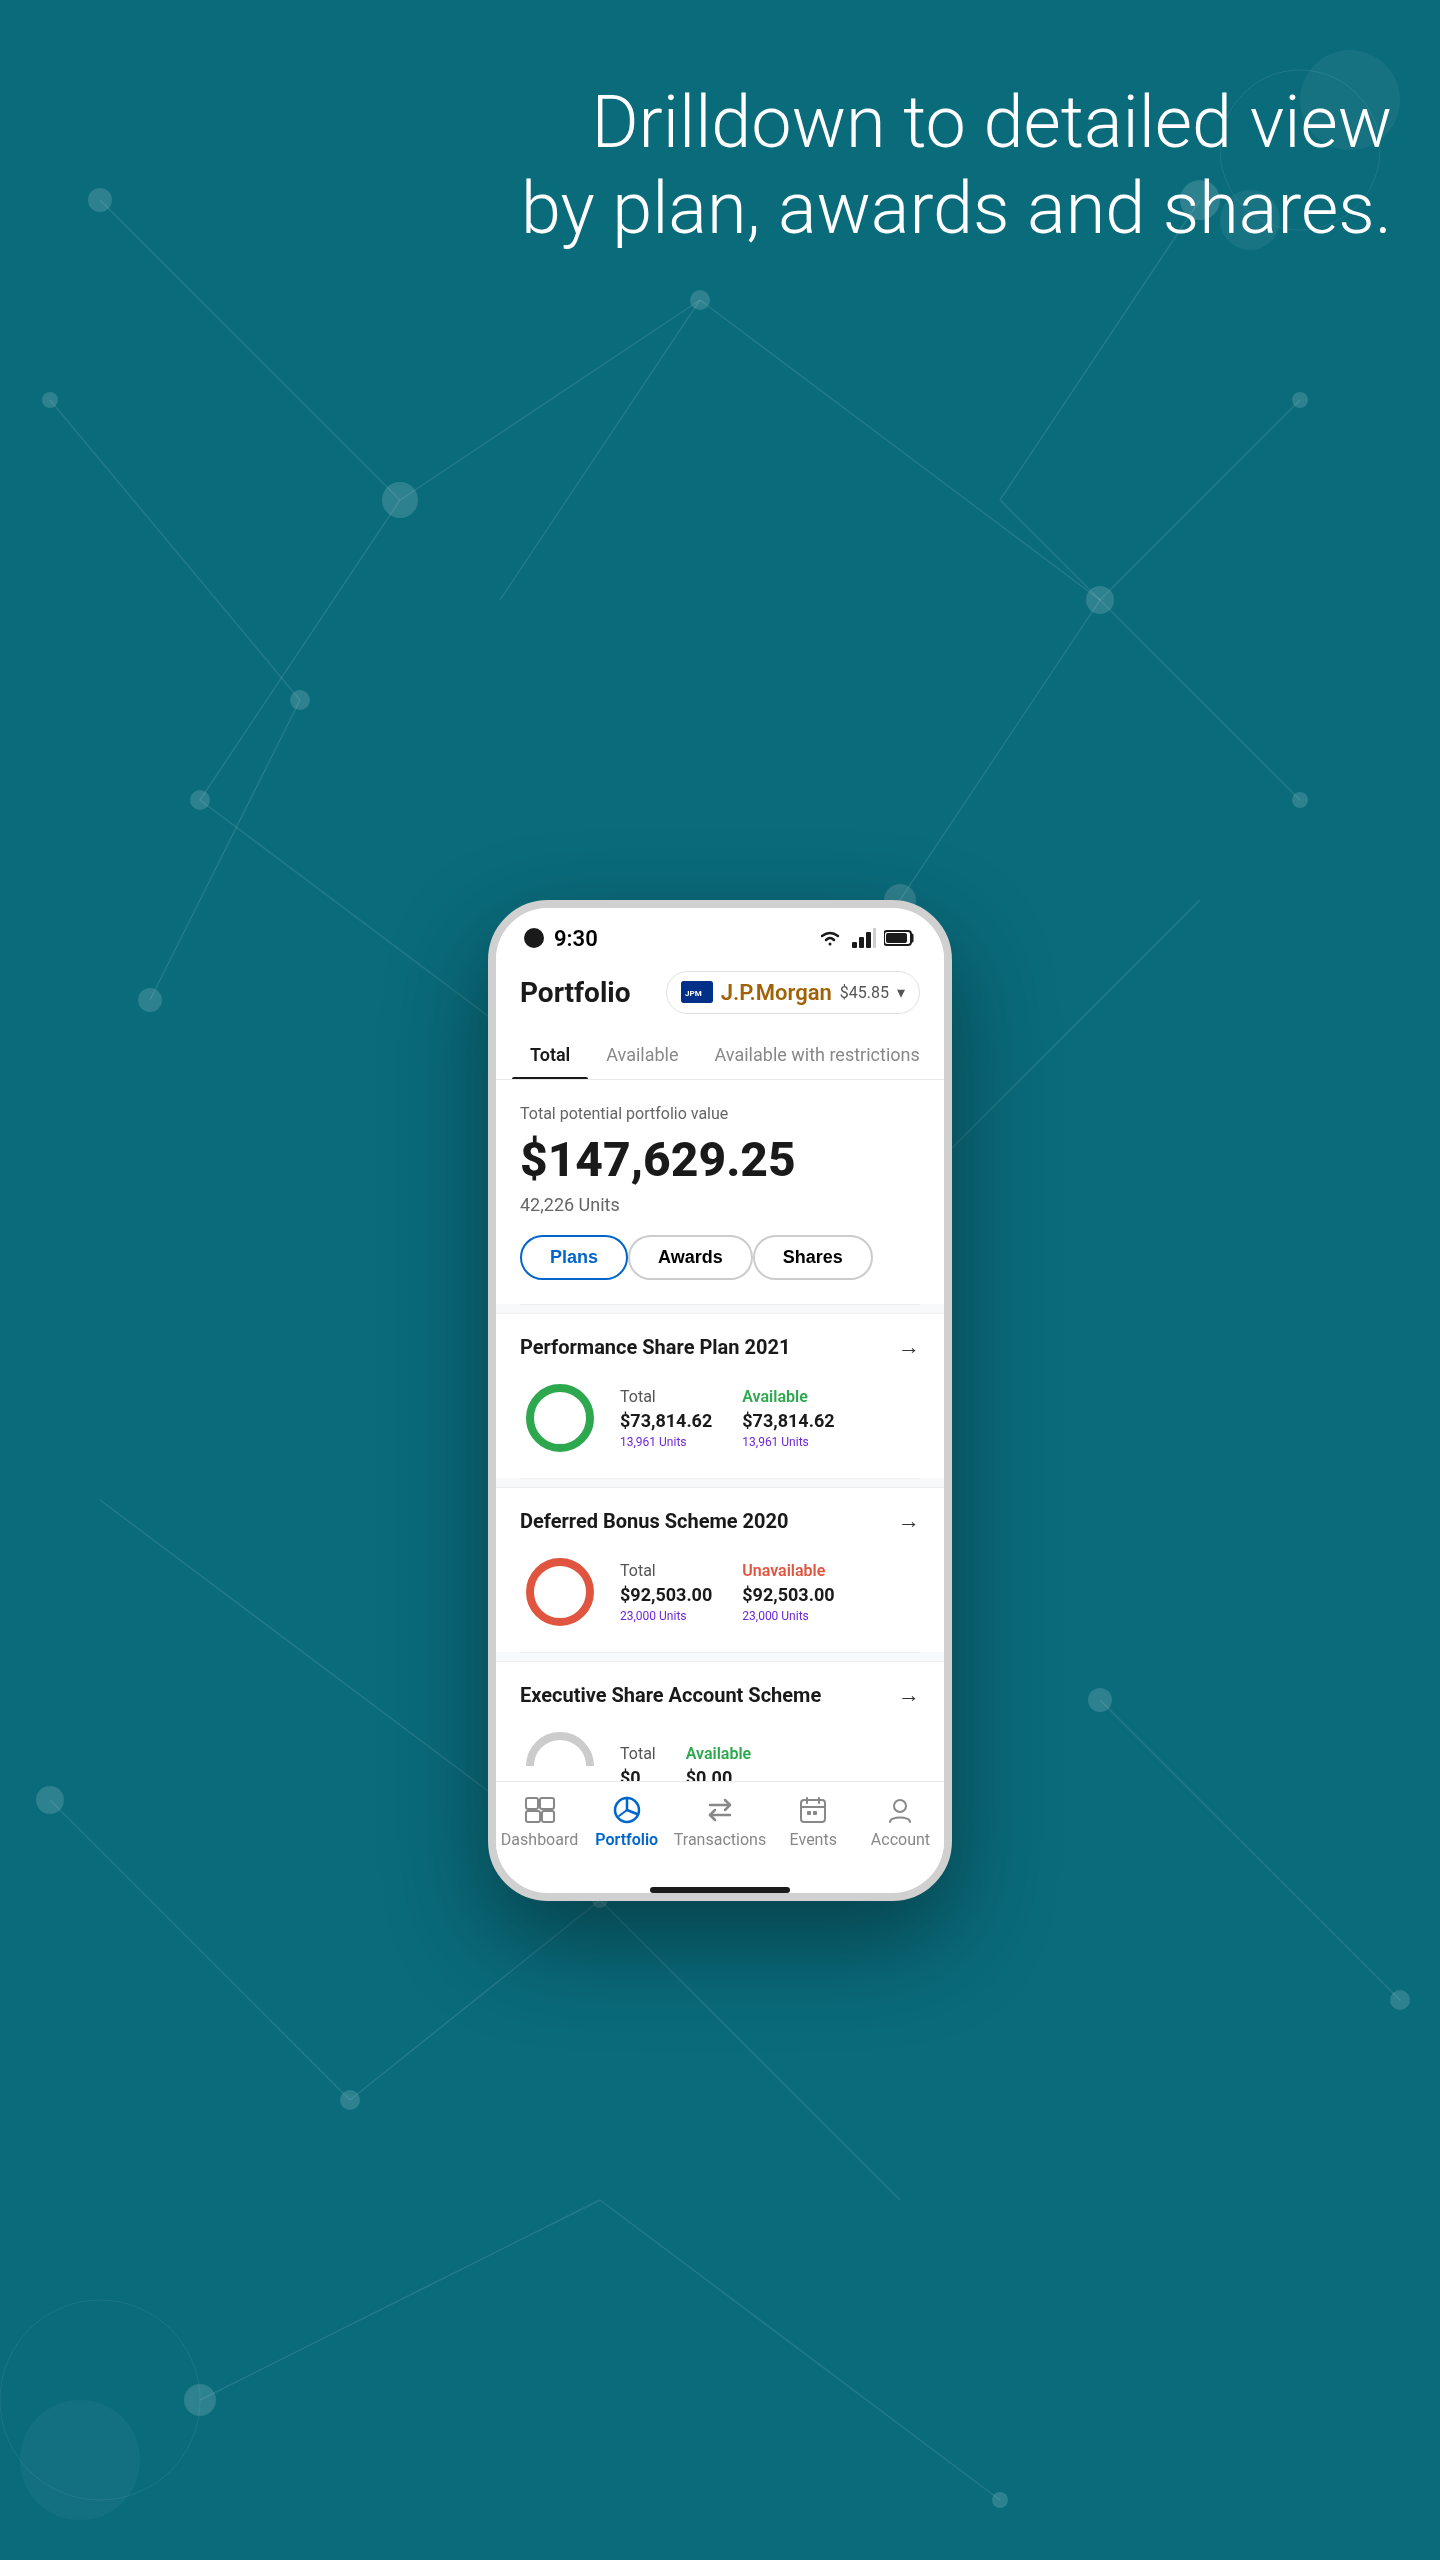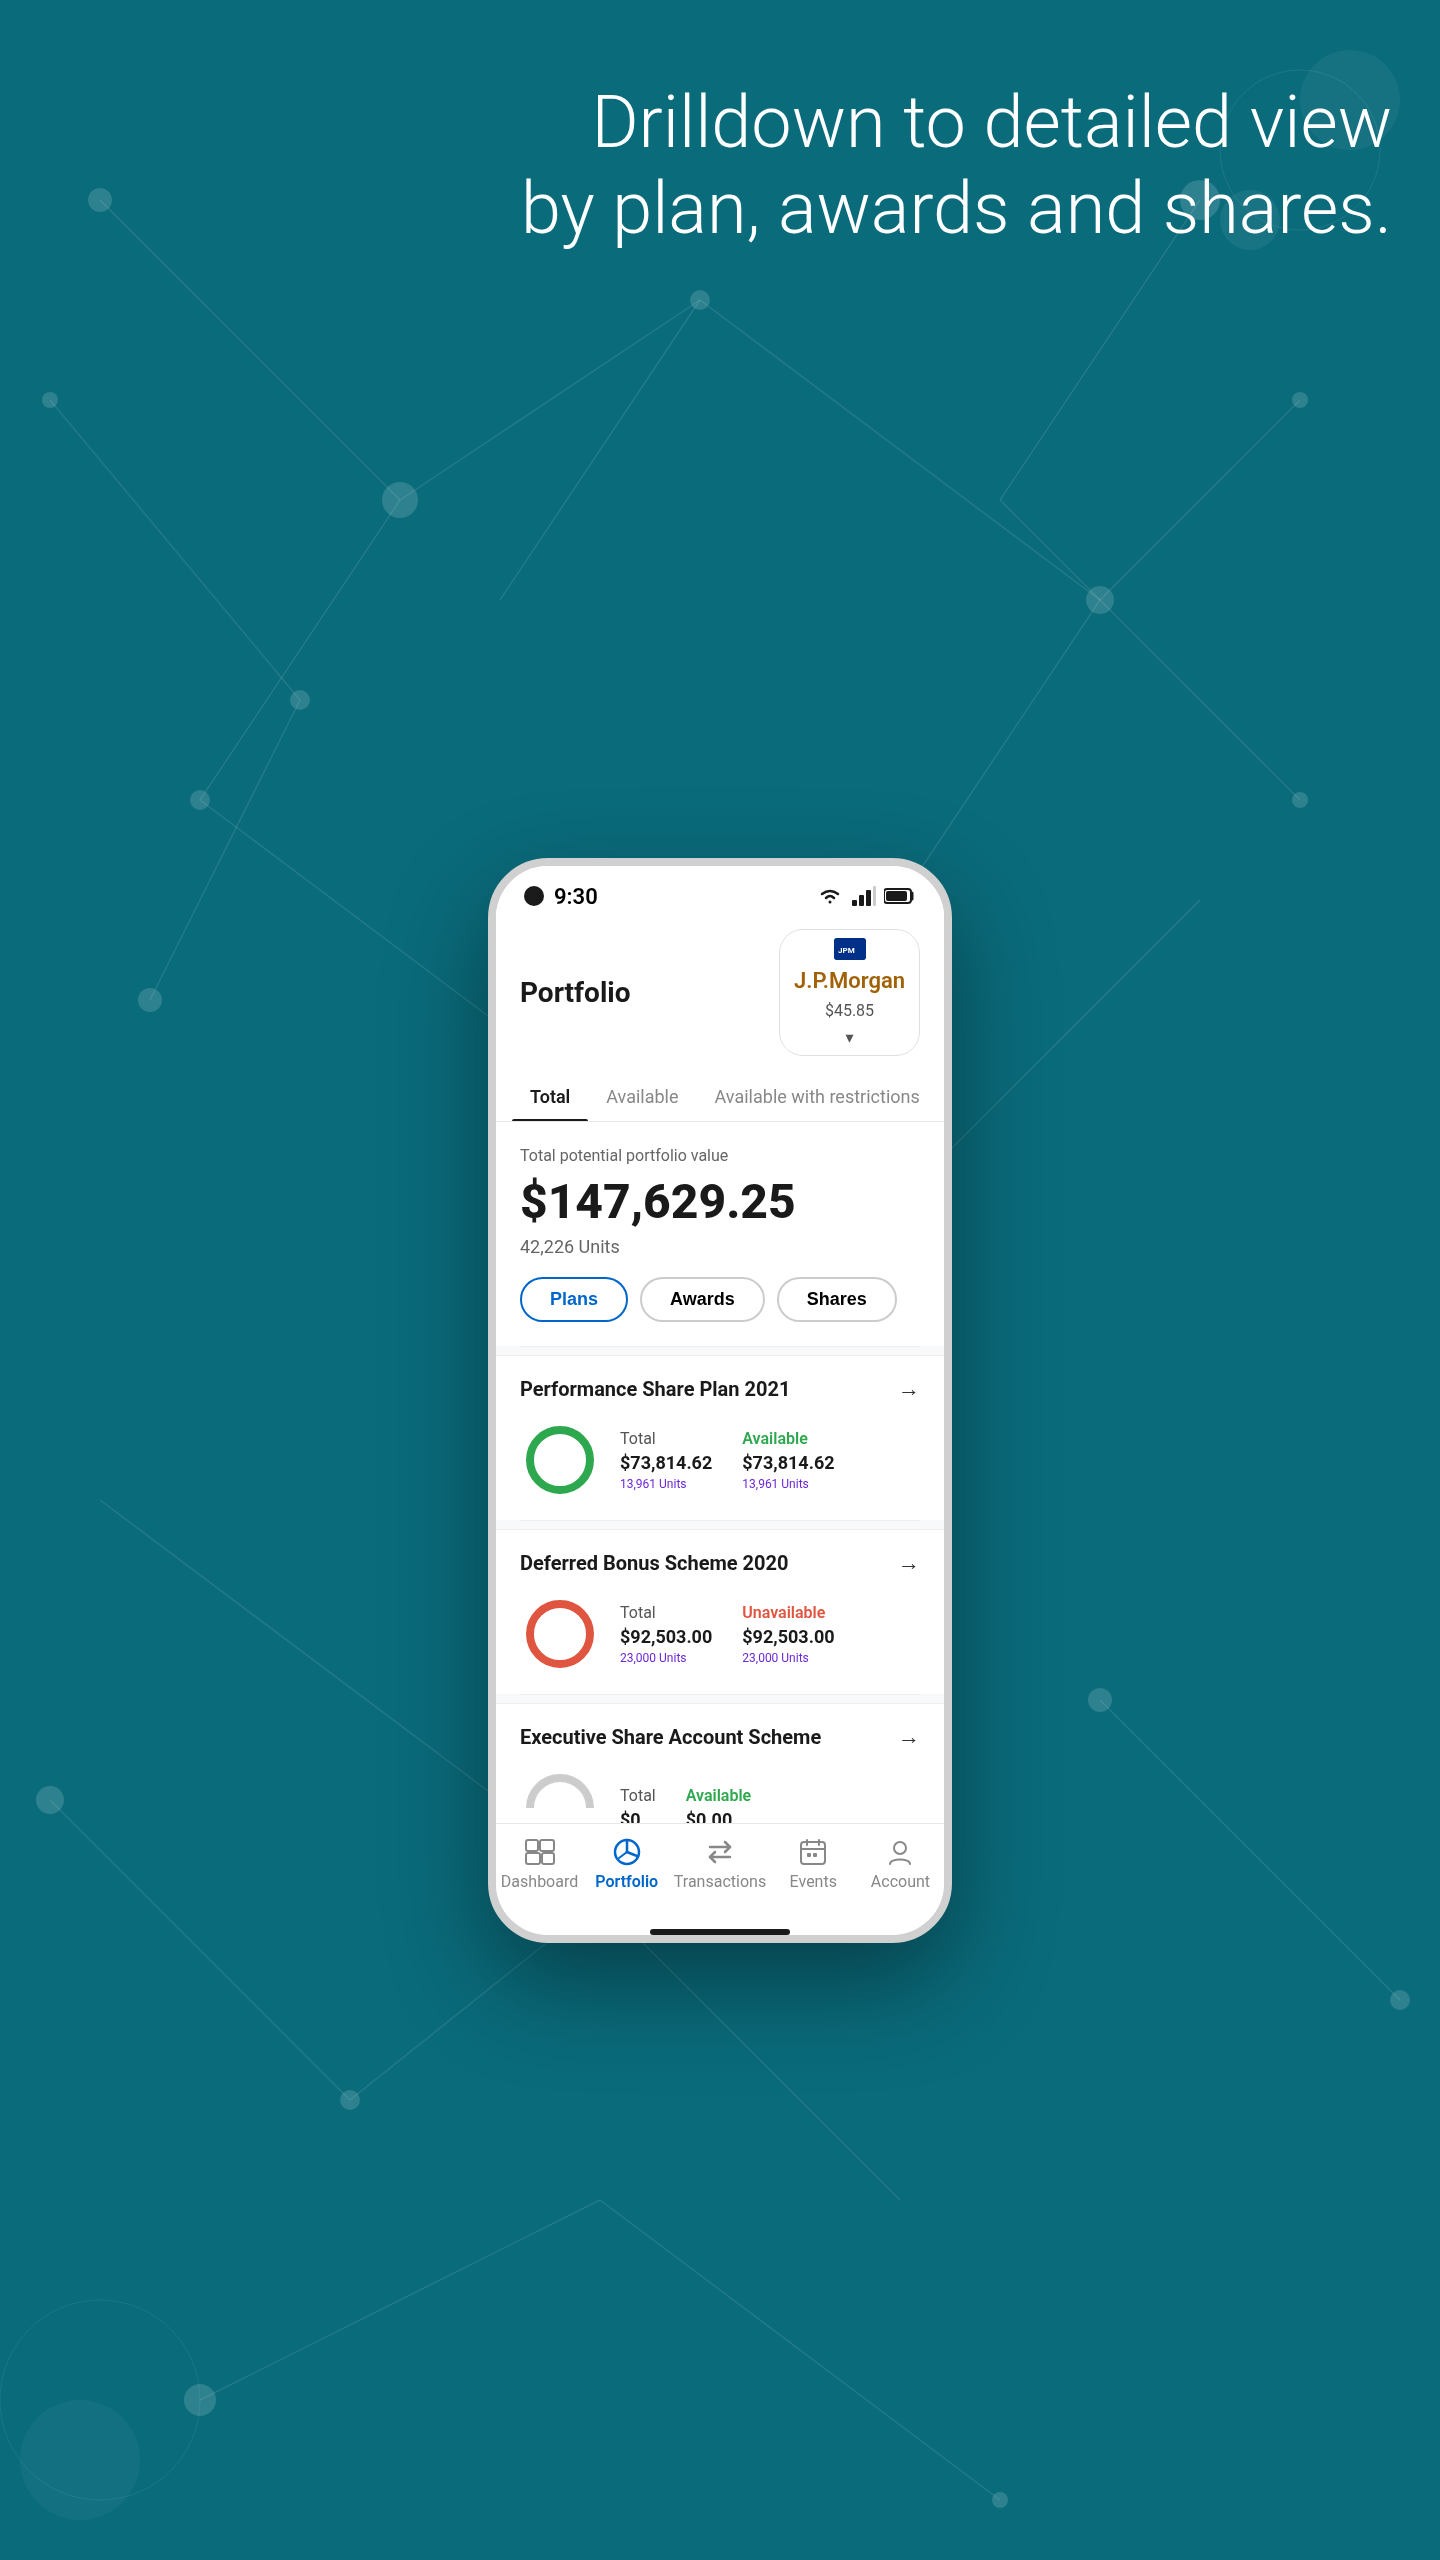--- a/index.html
+++ b/index.html
@@ -84,21 +84,20 @@
       color: #1a1a1a;
     }
     .broker-pill {
       display: flex;
       align-items: center;
       gap: 8px;
       background: white;
       border: 1px solid #e0e0e0;
       border-radius: 24px;
       padding: 8px 14px;
-      flex-direction: column;
     }
     .broker-logo {
       width: 32px;
       height: 22px;
       background: #003087;
       border-radius: 4px;
       display: flex;
       align-items: center;
       justify-content: center;
       color: white;
@@ -168,21 +167,20 @@
       margin-bottom: 6px;
     }
     .value-units {
       font-size: 18px;
       color: #666;
       margin-bottom: 20px;
     }
     
     .toggle-group {
       display: flex;
-      gap: 12px;
       margin-bottom: 8px;
     }
     .toggle-btn {
       padding: 10px 28px;
       border-radius: 24px;
       font-size: 18px;
       font-weight: 600;
       border: 2px solid #ccc;
       background: white;
       cursor: pointer;

